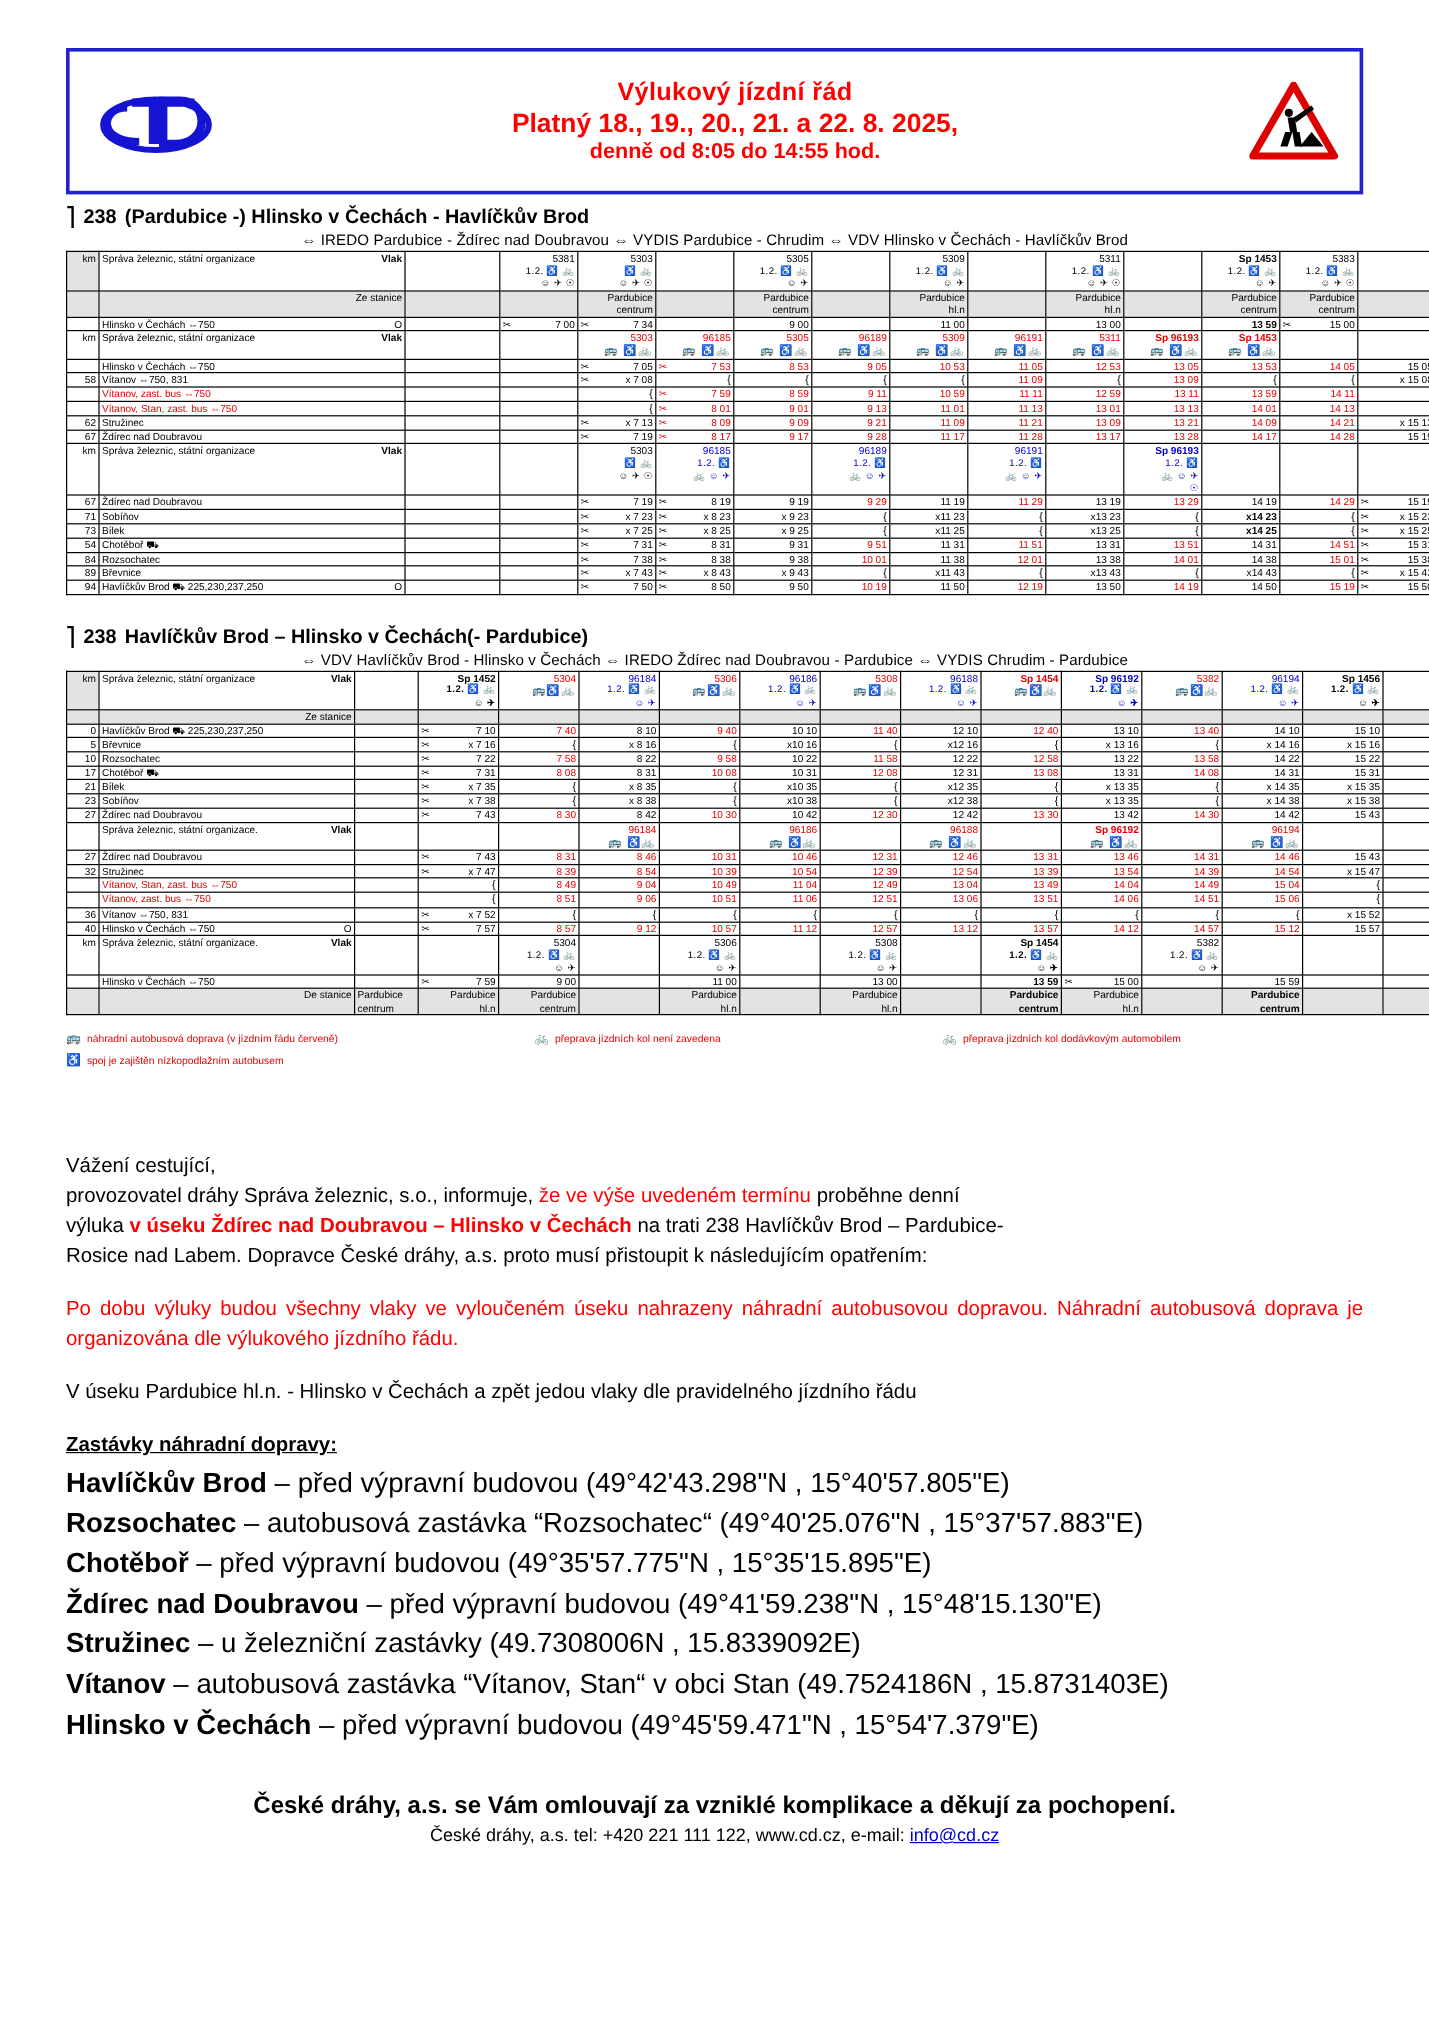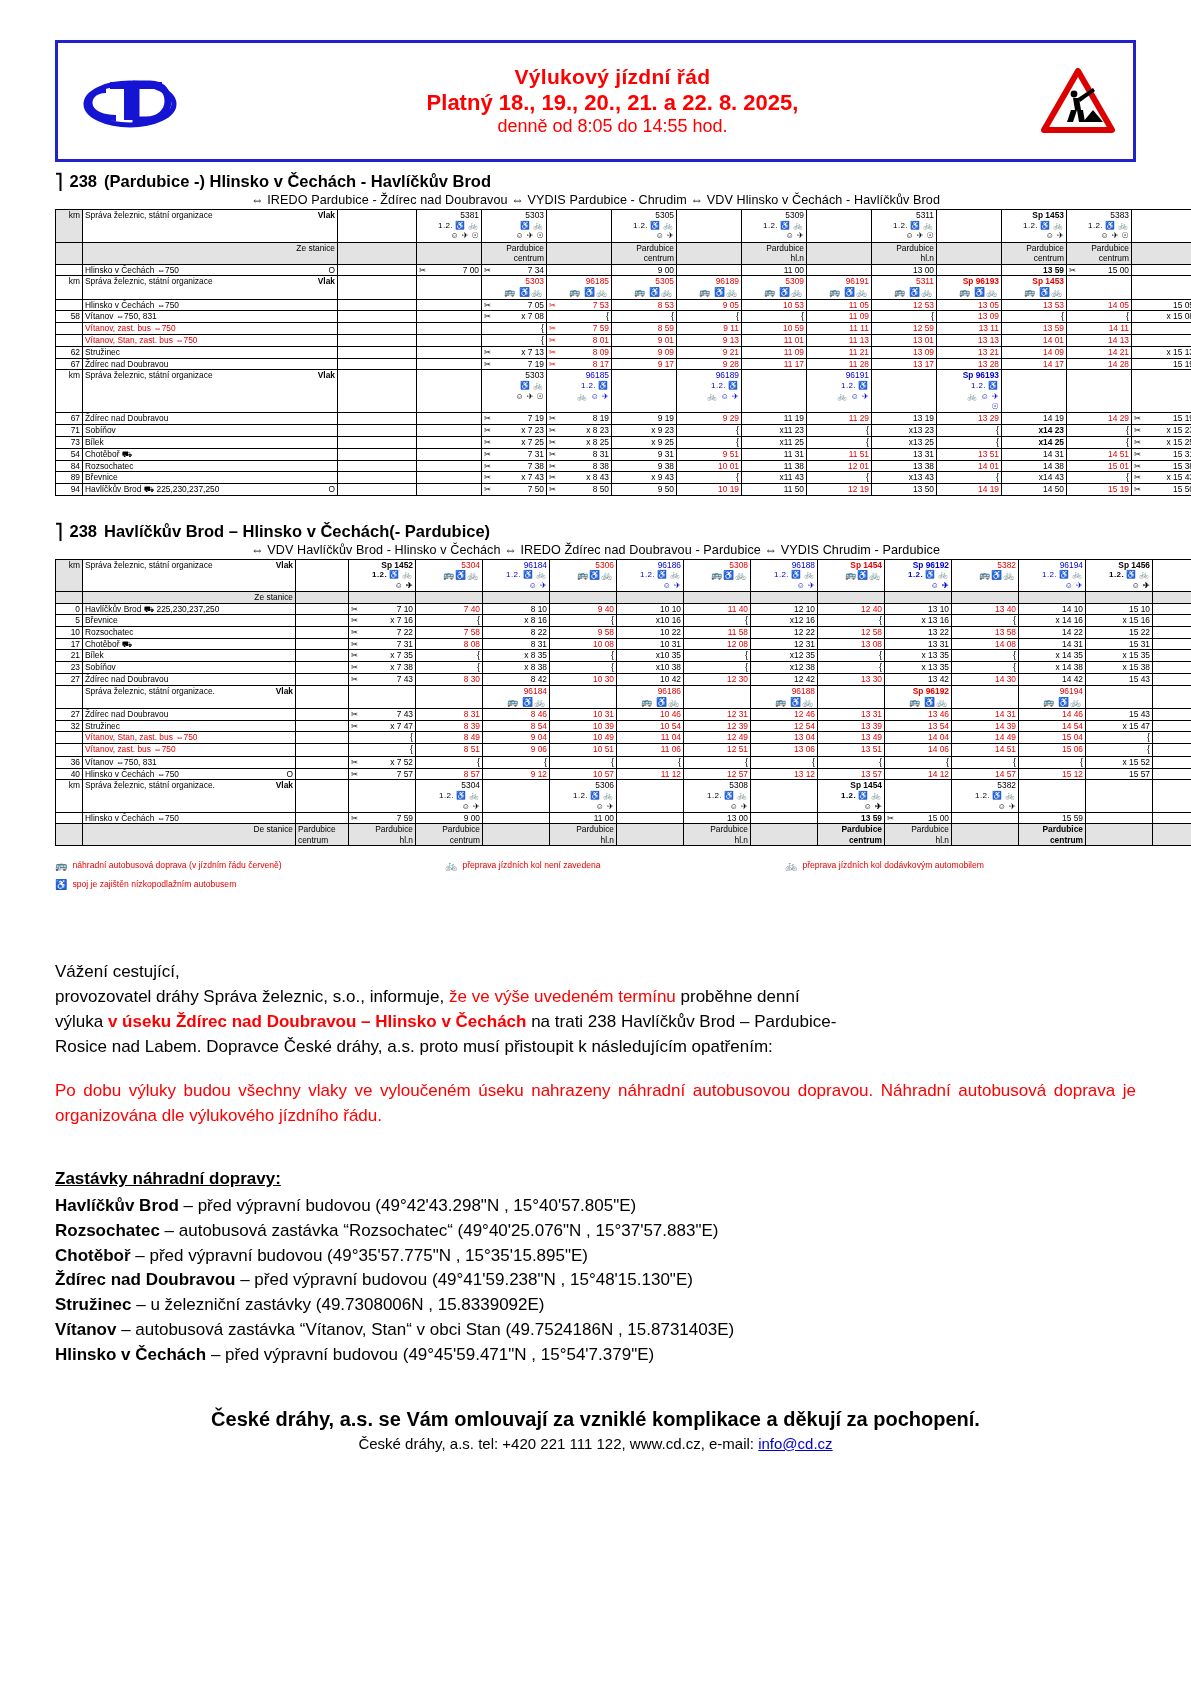--- a/index.html
+++ b/index.html
@@ -35,21 +35,21 @@
     text-align:center;
     color:#ff0000;
     line-height:1.12;
   }
   .banner-title{
     font-size:21px;
     font-weight:bold;
     letter-spacing:0.3px;
   }
   .banner-sub1{font-size:22px;font-weight:bold;margin-top:2px;}
-  .banner-sub2{font-size:18px;font-weight:normal;margin-top:1px;}
+  .banner-sub2{font-size:18px;font-weight:bold;margin-top:1px;}
 
   .cd-logo{width:108px;height:62px;flex:0 0 108px;}
   .work-sign{width:74px;height:66px;flex:0 0 74px;}
 
   
   .route-line{
     display:flex;
     align-items:baseline;
     gap:7px;
     font-size:16.5px;
@@ -128,21 +128,21 @@
   .para-gap{height:19px;}
   .red-t{color:#ff0000;}
   .bold{font-weight:bold;}
   .justified{text-align:justify;}
   .stops-title{
     font-weight:bold;
     text-decoration:underline;
     font-size:17px;
     margin-bottom:2px;
   }
-  .stop-line{font-size:17px;line-height:1.46;}
+  .stop-line{font-size:23px;line-height:1.46;}
 
   
   .footer{
     margin-top:40px;
     text-align:center;
   }
   .footer-1{font-size:20px;font-weight:bold;}
   .footer-2{font-size:15px;margin-top:4px;}
   .footer-2 a{color:#0000cc;text-decoration:underline;}
 </style>
@@ -1350,20 +1350,21 @@
     <p>
       <span>provozovatel dráhy Správa železnic, s.o., informuje, </span><span class="red-t">že ve výše uvedeném termínu</span><span> proběhne denní</span>
     </p>
     <p>
       <span>výluka </span><span class="bold red-t">v úseku Ždírec nad Doubravou – Hlinsko v Čechách</span><span> na trati 238 Havlíčkův Brod – Pardubice-</span>
     </p>
     <p>Rosice nad Labem. Dopravce České dráhy, a.s. proto musí přistoupit k následujícím opatřením:</p>
     <div class="para-gap"></div>
     <p class="red-t justified">Po dobu výluky budou všechny vlaky ve vyloučeném úseku nahrazeny náhradní autobusovou dopravou. Náhradní autobusová doprava je organizována dle výlukového jízdního řádu.</p>
     <div class="para-gap"></div>
+    <p>V úseku Pardubice hl.n. - Hlinsko v Čechách a zpět jedou vlaky dle pravidelného jízdního řádu</p>
     <div class="para-gap"></div>
     <div class="stops-title">Zastávky náhradní dopravy:</div>
     <div id="stops-list">
         <div class="stop-line"><span class="bold">Havlíčkův Brod</span><span> – před výpravní budovou (49°42'43.298"N , 15°40'57.805"E)</span></div>
         <div class="stop-line"><span class="bold">Rozsochatec</span><span> – autobusová zastávka “Rozsochatec“ (49°40'25.076"N , 15°37'57.883"E)</span></div>
         <div class="stop-line"><span class="bold">Chotěboř</span><span> – před výpravní budovou (49°35'57.775"N , 15°35'15.895"E)</span></div>
         <div class="stop-line"><span class="bold">Ždírec nad Doubravou</span><span> – před výpravní budovou (49°41'59.238"N , 15°48'15.130"E)</span></div>
         <div class="stop-line"><span class="bold">Stružinec</span><span> – u železniční zastávky (49.7308006N , 15.8339092E)</span></div>
         <div class="stop-line"><span class="bold">Vítanov</span><span> – autobusová zastávka “Vítanov, Stan“ v obci Stan (49.7524186N , 15.8731403E)</span></div>
         <div class="stop-line"><span class="bold">Hlinsko v Čechách</span><span> – před výpravní budovou (49°45'59.471"N , 15°54'7.379"E)</span></div>

